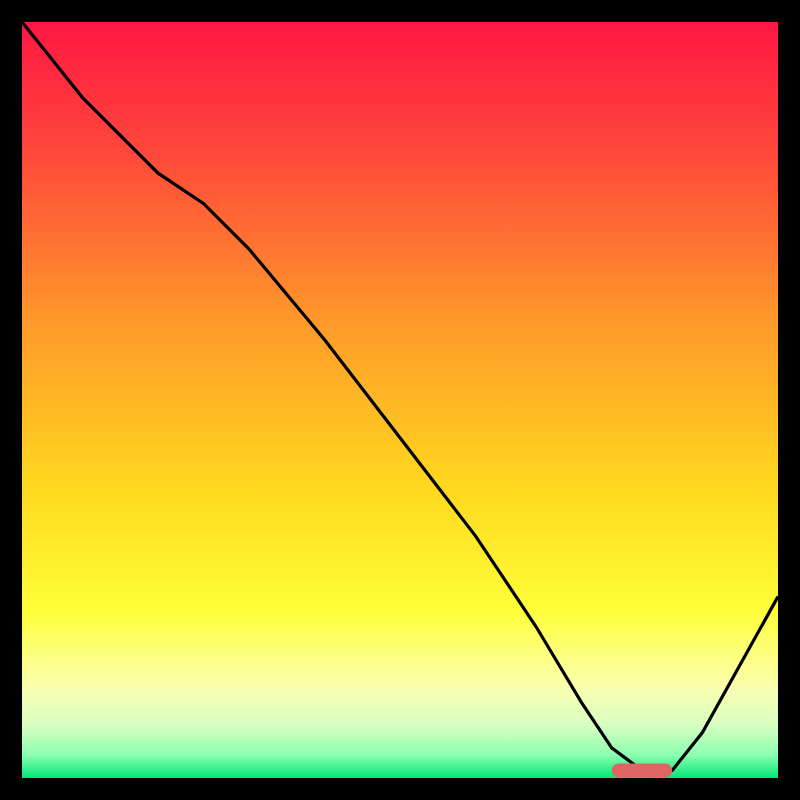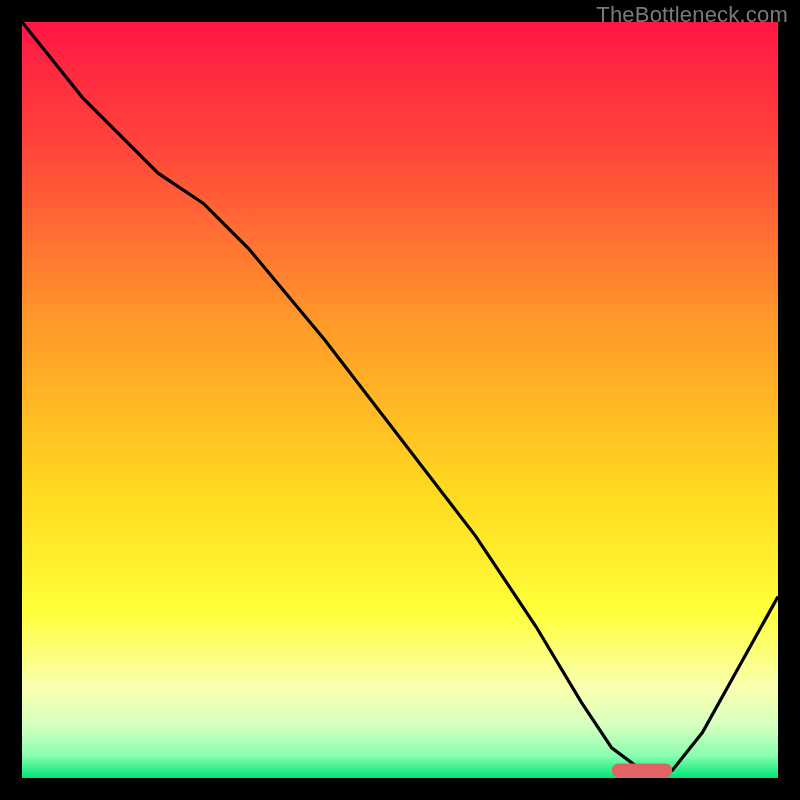--- a/index.html
+++ b/index.html
@@ -47,21 +47,20 @@
     color: #7a7a7a;
     font-weight: 500;
     letter-spacing: 0.2px;
   }
 </style>
 </head>
 <body>
 
 <div class="outer-frame">
 
-  <div class="attribution">TheBottleneck.com</div>
 
   <div class="plot-area">
 
     <svg class="gradient-bg" viewBox="0 0 756 756" preserveAspectRatio="none">
       <defs>
         <linearGradient id="heat" x1="0" y1="0" x2="0" y2="1">
             <stop offset="0%" stop-color="#ff1744"></stop>
             <stop offset="18%" stop-color="#ff4a3a"></stop>
             <stop offset="40%" stop-color="#ff9a2a"></stop>
             <stop offset="62%" stop-color="#ffd91f"></stop>

